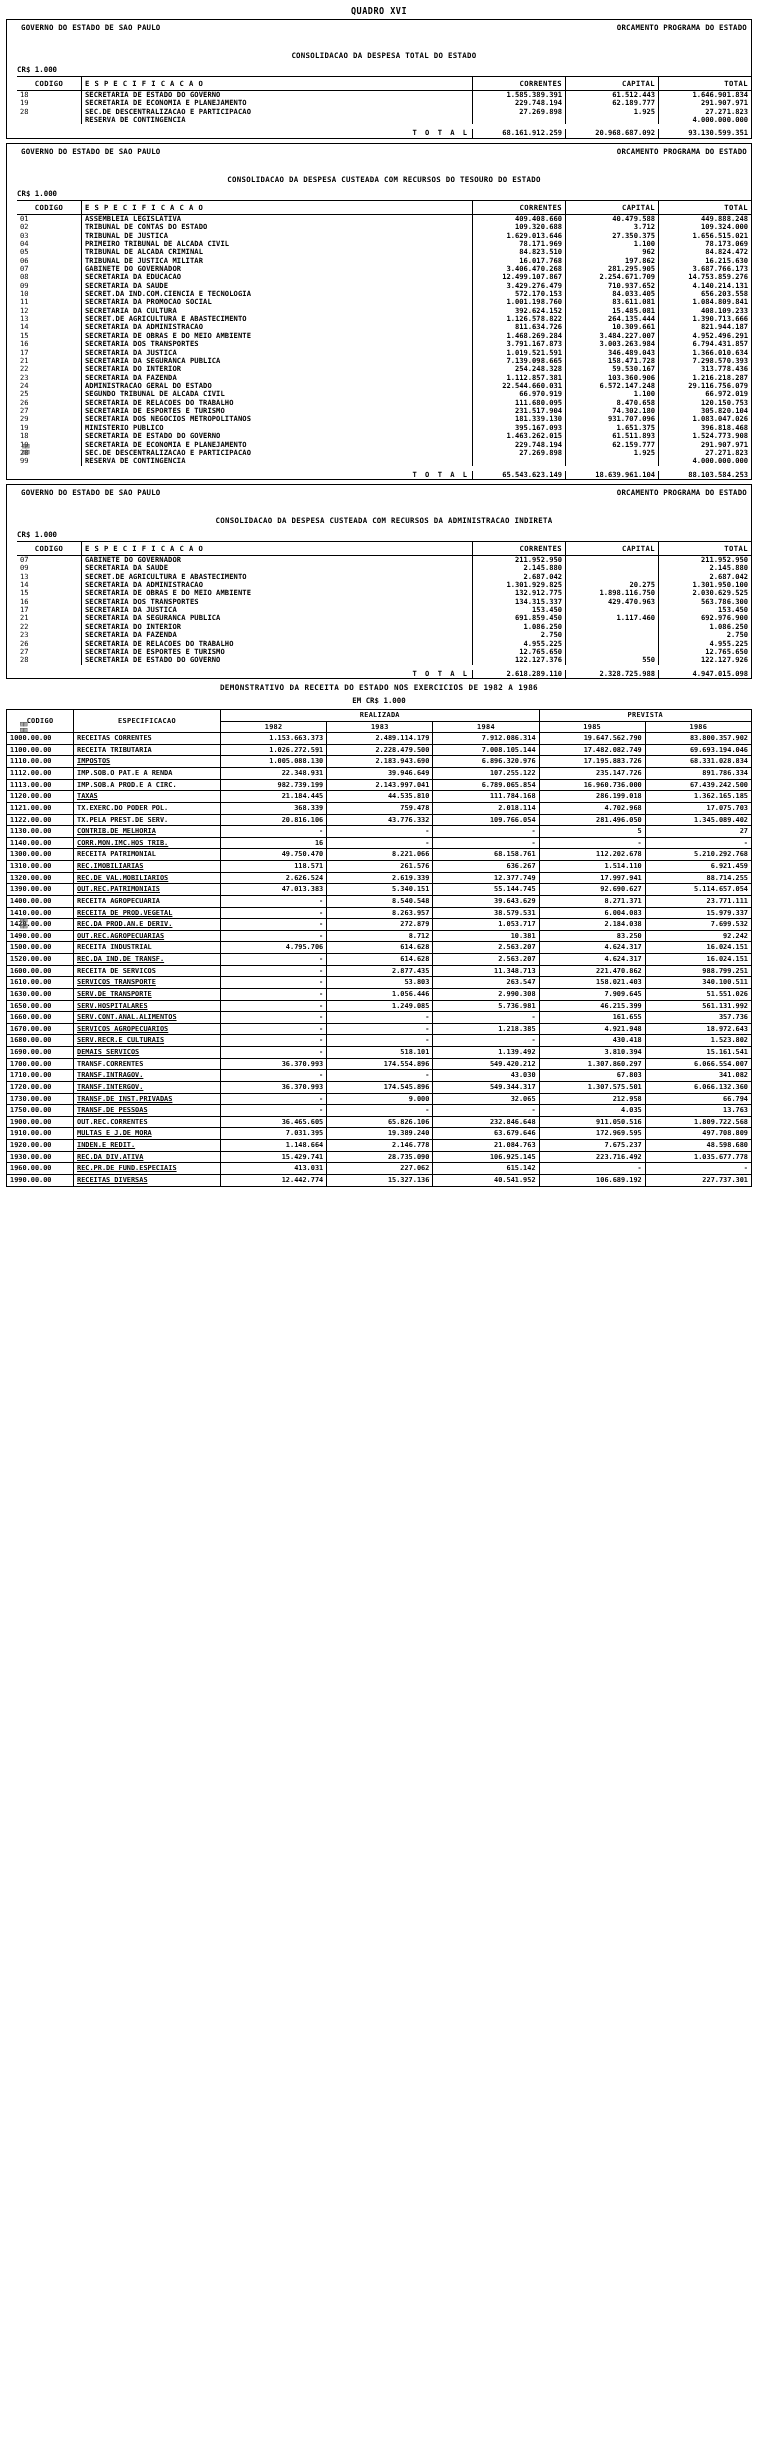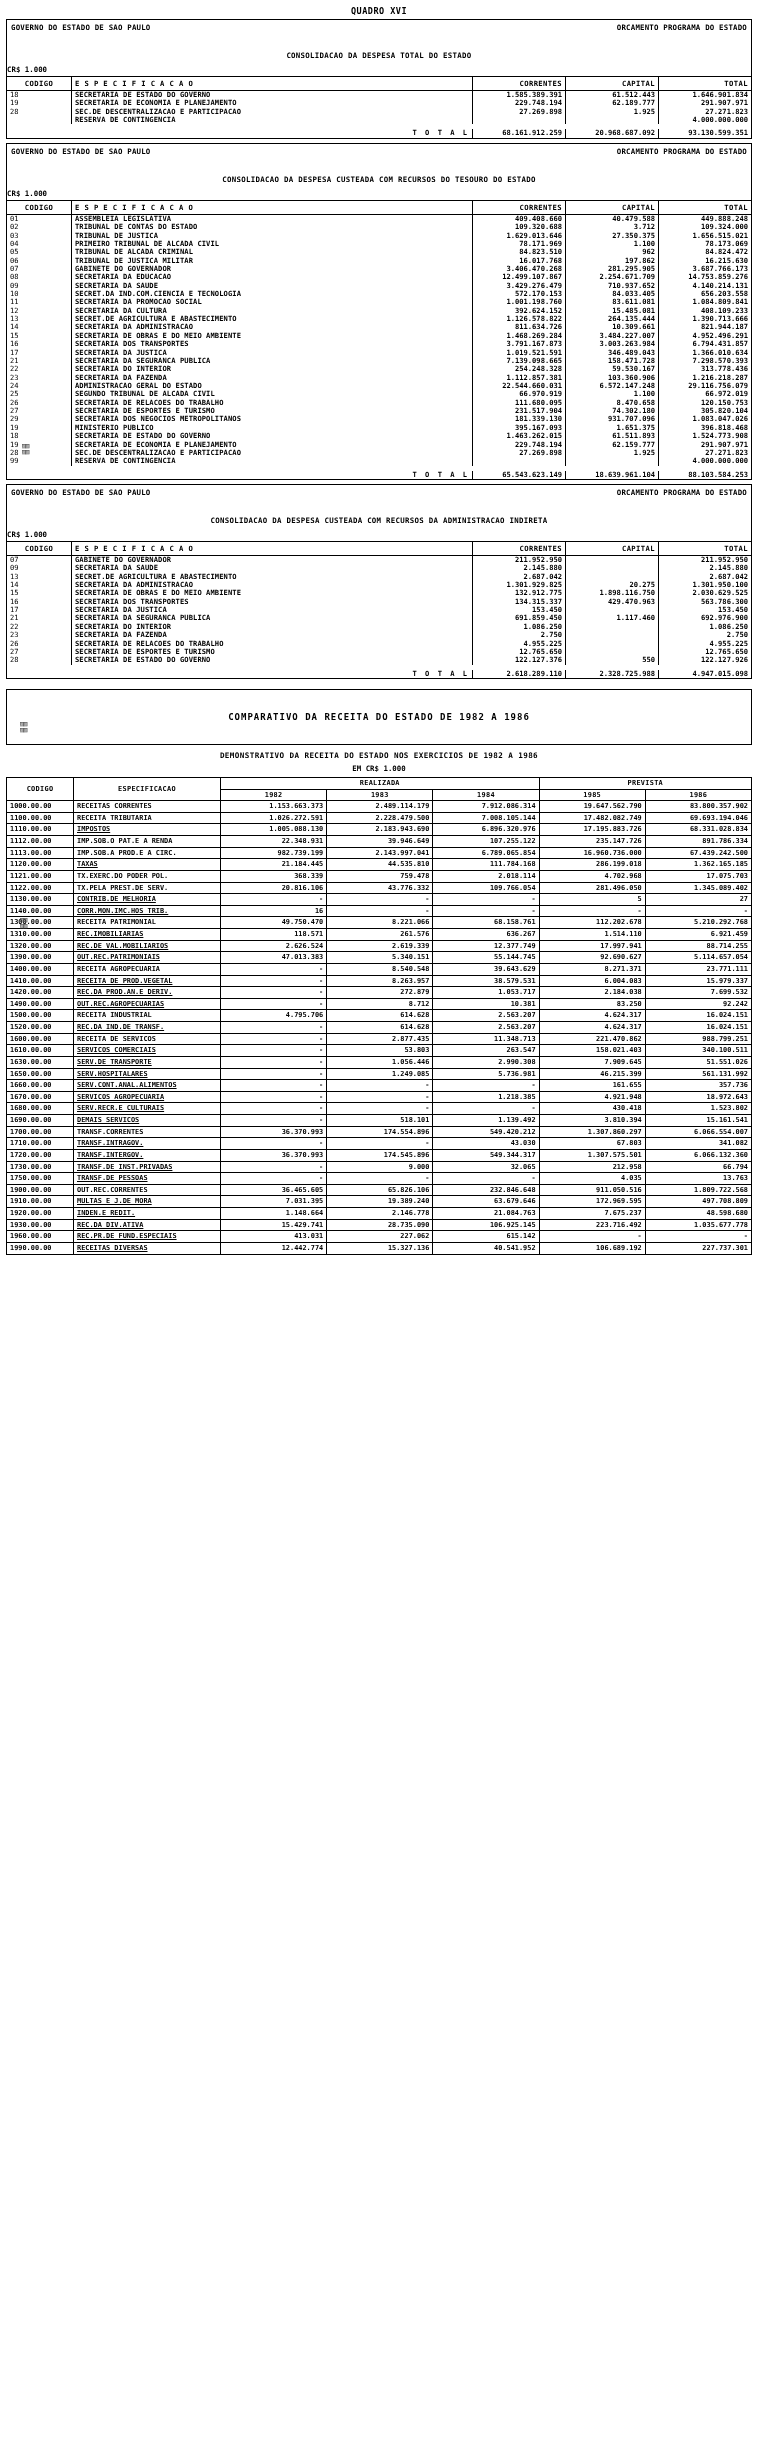--- a/index.html
+++ b/index.html
@@ -16,20 +16,21 @@
     font-weight:bold;
     letter-spacing:0.5px;
     margin:6px 0 3px 0;
   }
   .block{
     margin:0 6px 4px 6px;
     border-top:1.3px solid #000;
     border-bottom:1.3px solid #000;
     border-left:1.3px solid #000;
     border-right:1.3px solid #000;
+    padding-left:10px;
   }
   .block-head{
     padding:3px 4px 1px 4px;
   }
   .hdr-row{
     display:flex;
     justify-content:space-between;
     font-size:7.4px;
     font-weight:bold;
     letter-spacing:0.2px;
@@ -569,21 +570,20 @@
           <tr class="total-row">
             <td class="total-label" colspan="2">T O T A L</td>
             <td class="col-num vline">2.618.289.110</td>
             <td class="col-num vline">2.328.725.988</td>
             <td class="col-num vline">4.947.015.098</td>
           </tr>
         </tbody>
     </table>
   </div>
 
-  <div class="comparativo">COMPARATIVO DA RECEITA DO ESTADO DE 1982 A 1986</div>
 
   <div class="q19-head">DEMONSTRATIVO DA RECEITA DO ESTADO NOS EXERCICIOS DE 1982 A 1986</div>
   <div class="q19-sub">EM CR$ 1.000</div>
 
   <table class="big">
     <thead>
       <tr>
         <th class="bg-cod" rowspan="2">CODIGO</th>
         <th class="bg-esp" rowspan="2">ESPECIFICACAO</th>
         <th colspan="3">REALIZADA</th>
@@ -782,21 +782,21 @@
           <td class="bg-cod">1600.00.00</td>
           <td class="bg-esp">RECEITA DE SERVICOS</td>
           <td class="bg-num">-</td>
           <td class="bg-num">2.877.435</td>
           <td class="bg-num">11.348.713</td>
           <td class="bg-num">221.470.862</td>
           <td class="bg-num">988.799.251</td>
         </tr>
         <tr>
           <td class="bg-cod">1610.00.00</td>
-          <td class="bg-esp"><span class="u">SERVICOS COMERCIAIS</span></td>
+          <td class="bg-esp"><span class="u">SERVICOS TRANSPORTE</span></td>
           <td class="bg-num">-</td>
           <td class="bg-num">53.803</td>
           <td class="bg-num">263.547</td>
           <td class="bg-num">158.021.403</td>
           <td class="bg-num">340.100.511</td>
         </tr>
         <tr>
           <td class="bg-cod">1630.00.00</td>
           <td class="bg-esp"><span class="u">SERV.DE TRANSPORTE</span></td>
           <td class="bg-num">-</td>
@@ -818,21 +818,21 @@
           <td class="bg-cod">1660.00.00</td>
           <td class="bg-esp"><span class="u">SERV.CONT.ANAL.ALIMENTOS</span></td>
           <td class="bg-num">-</td>
           <td class="bg-num">-</td>
           <td class="bg-num">-</td>
           <td class="bg-num">161.655</td>
           <td class="bg-num">357.736</td>
         </tr>
         <tr>
           <td class="bg-cod">1670.00.00</td>
-          <td class="bg-esp"><span class="u">SERVICOS AGROPECUARIA</span></td>
+          <td class="bg-esp"><span class="u">SERVICOS AGROPECUARIOS</span></td>
           <td class="bg-num">-</td>
           <td class="bg-num">-</td>
           <td class="bg-num">1.218.385</td>
           <td class="bg-num">4.921.948</td>
           <td class="bg-num">18.972.643</td>
         </tr>
         <tr>
           <td class="bg-cod">1680.00.00</td>
           <td class="bg-esp"><span class="u">SERV.RECR.E CULTURAIS</span></td>
           <td class="bg-num">-</td>

